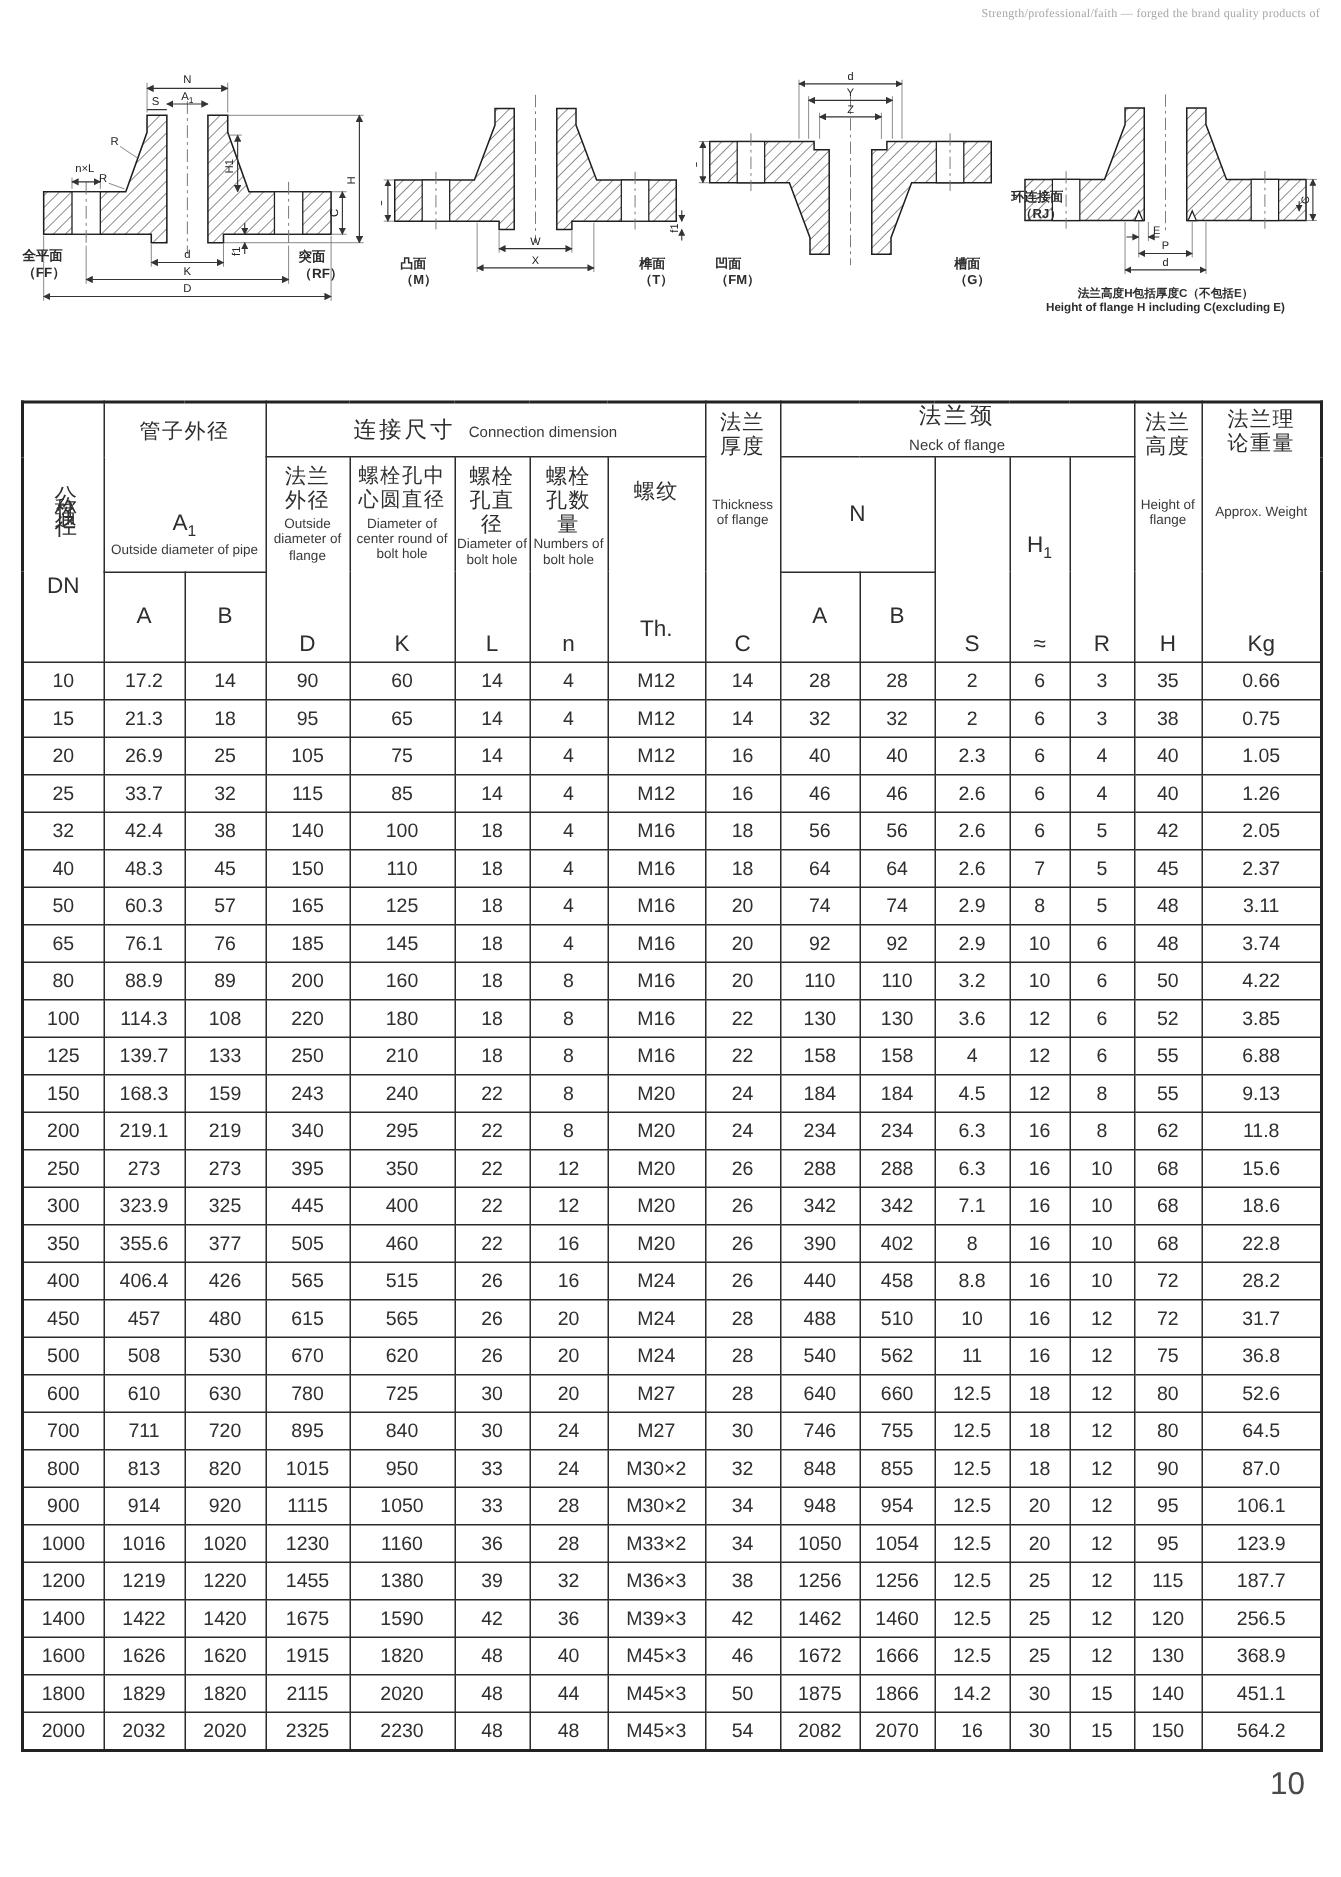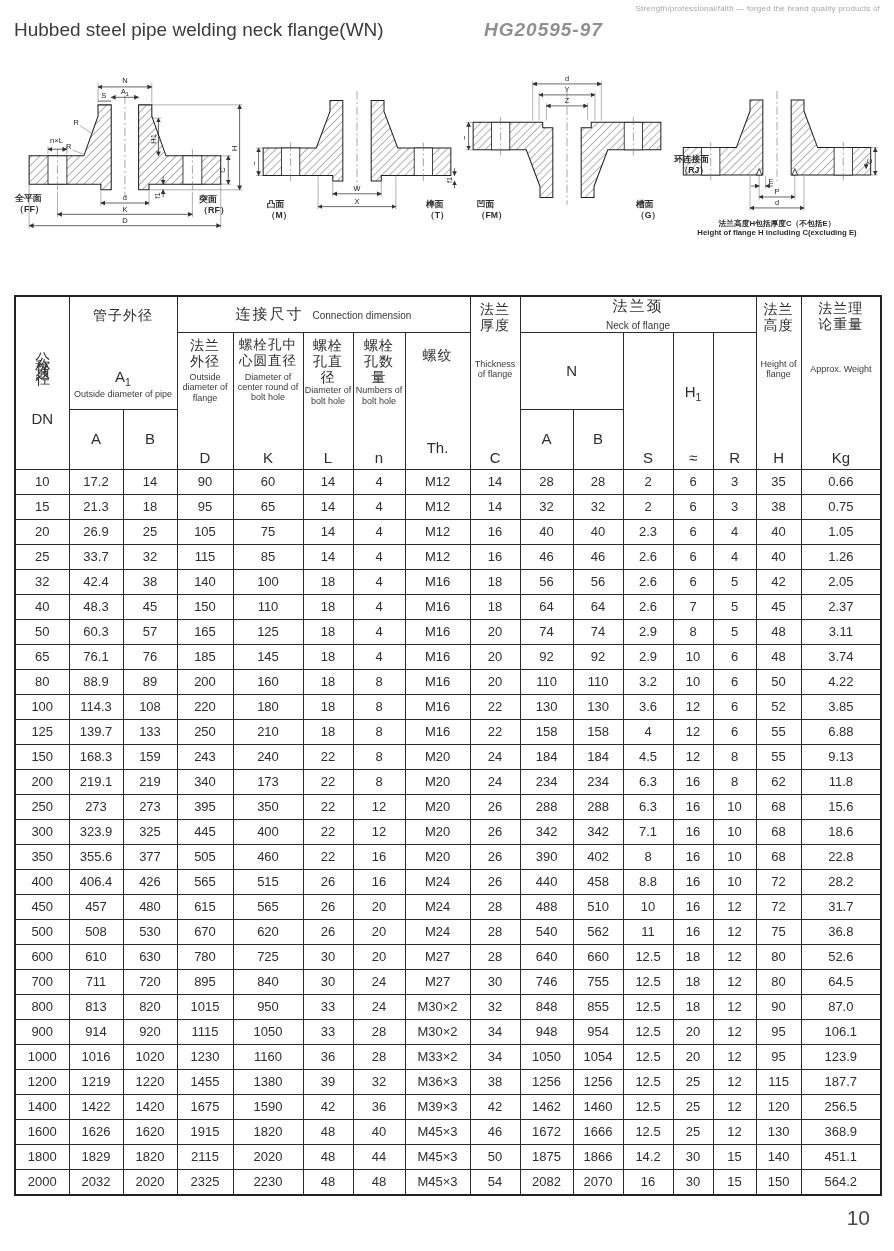--- a/index.html
+++ b/index.html
@@ -1,20 +1,20 @@
 <!DOCTYPE html>
 <html><head>
 <meta charset="utf-8">
 <style>
   html,body{margin:0;padding:0;background:#fff;}
   body{width:894px;height:1251px;font-family:"Liberation Sans","DejaVu Sans",sans-serif;color:#333;overflow:hidden;}
   .page{padding:4px 14px 0 14px;box-sizing:border-box;}
   
   .brand{ text-align:right; }
-  .tagline{font-size:8px;color:#a6a6a6;letter-spacing:.2px;}
+  .tagline{font-size:8px;color:#a6a6a6;letter-spacing:.2px;font-family:Liberation Serif, serif;}
   .website{font-size:19px;color:#3db5e8;font-style:italic;margin-top:2px;}
   
   .title-cn{font-size:28px;color:#3c3c3c;font-weight:600;letter-spacing:1px;margin-top:2px;}
   .subtitle-row{display:flex;align-items:baseline;margin-top:6px;}
   .subtitle-en{font-size:19px;color:#3c3c3c;width:470px;}
   .standard{font-size:19px;color:#8f8f8f;font-weight:bold;font-style:italic;letter-spacing:1px;}
   
   .drawings{display:flex;align-items:flex-start;justify-content:space-between;margin-top:28px;height:212px;}
   svg{display:block;}
   svg text{fill:#222;font-size:8px;font-family:"Liberation Sans","DejaVu Sans",sans-serif;}
@@ -51,24 +51,20 @@
 </style>
 </head>
 <body>
 
 <div class="page">
 
   <div class="brand">
     <div class="tagline">Strength/professional/faith — forged the brand quality products of</div>
   </div>
 
-  <div class="subtitle-row">
-    <div class="subtitle-en">Hubbed steel pipe welding neck flange(WN)</div>
-    <div class="standard">HG20595-97</div>
-  </div>
 
   <div class="drawings">
 
     <svg width="236" height="168" viewBox="0 0 250 178">
       <defs>
         <pattern id="hatch" width="6" height="6" patternUnits="userSpaceOnUse" patternTransform="rotate(45)">
           <line x1="0" y1="0" x2="0" y2="6" stroke="#5a5a5a" stroke-width="1"></line>
         </pattern>
         <marker id="ar" viewBox="0 0 10 10" refX="9" refY="5" markerWidth="6.5" markerHeight="6.5" orient="auto-start-reverse">
           <path d="M0,0L10,5L0,10z" fill="#333"></path>
@@ -578,21 +574,21 @@
           <td>12</td>
           <td>8</td>
           <td>55</td>
           <td>9.13</td>
         </tr>
         <tr>
           <td>200</td>
           <td>219.1</td>
           <td>219</td>
           <td>340</td>
-          <td>173</td>
+          <td>295</td>
           <td>22</td>
           <td>8</td>
           <td>M20</td>
           <td>24</td>
           <td>234</td>
           <td>234</td>
           <td>6.3</td>
           <td>16</td>
           <td>8</td>
           <td>62</td>

